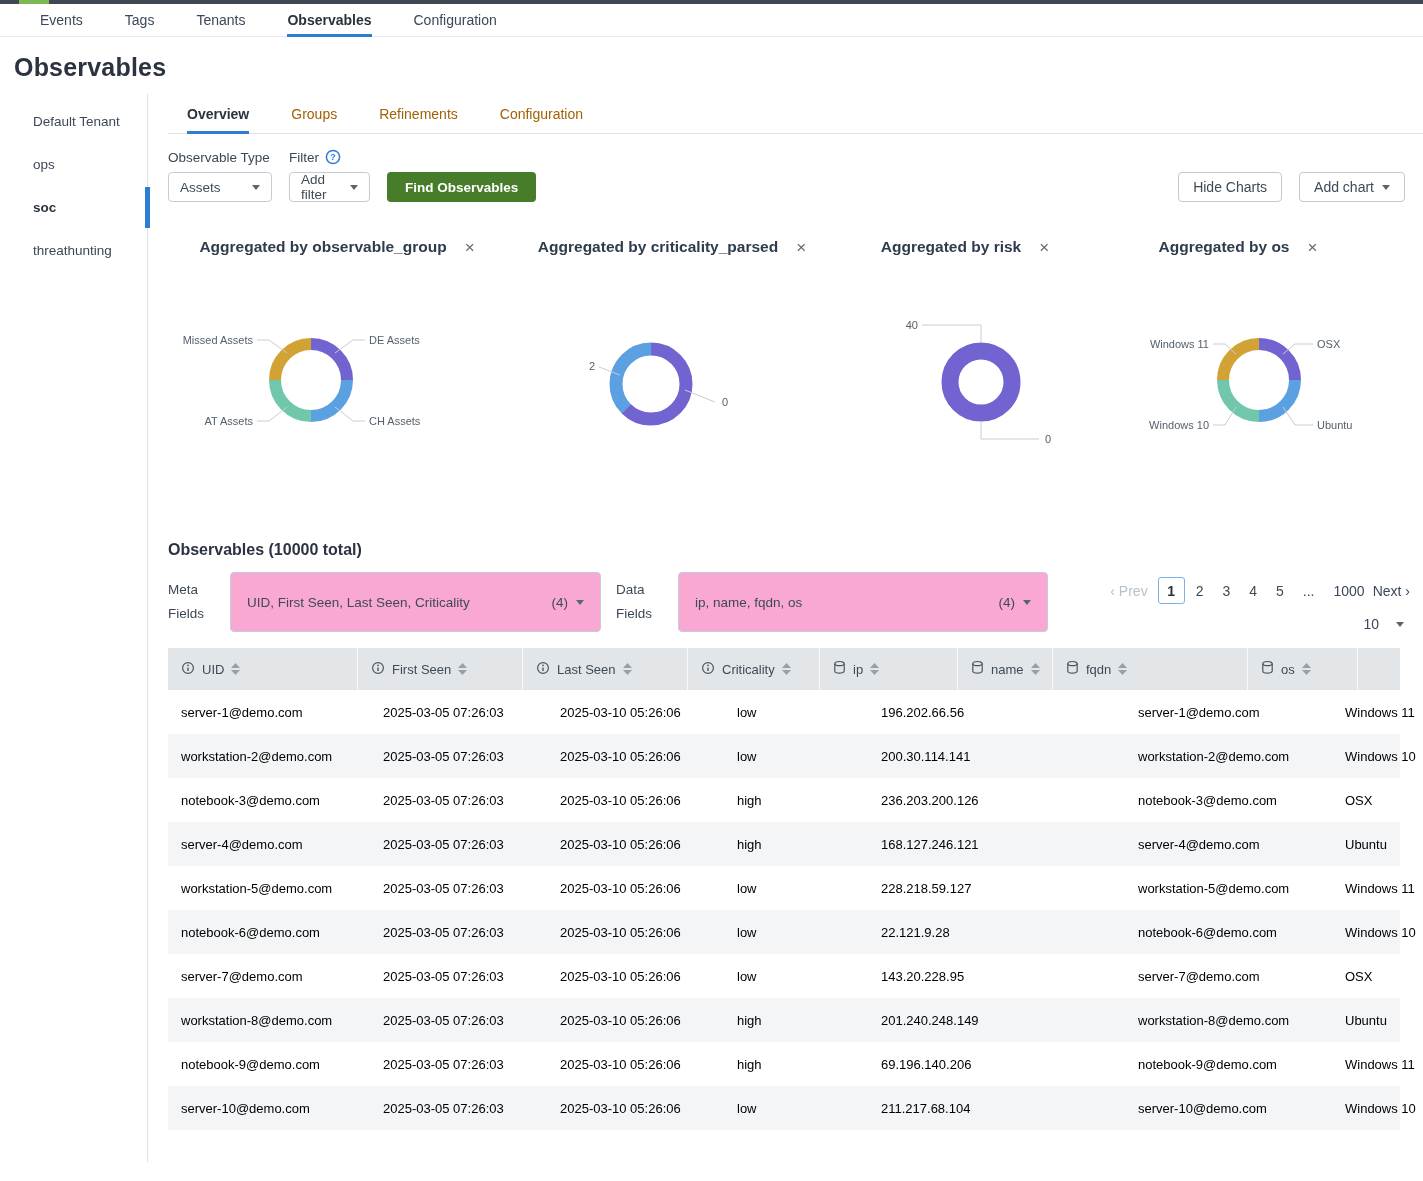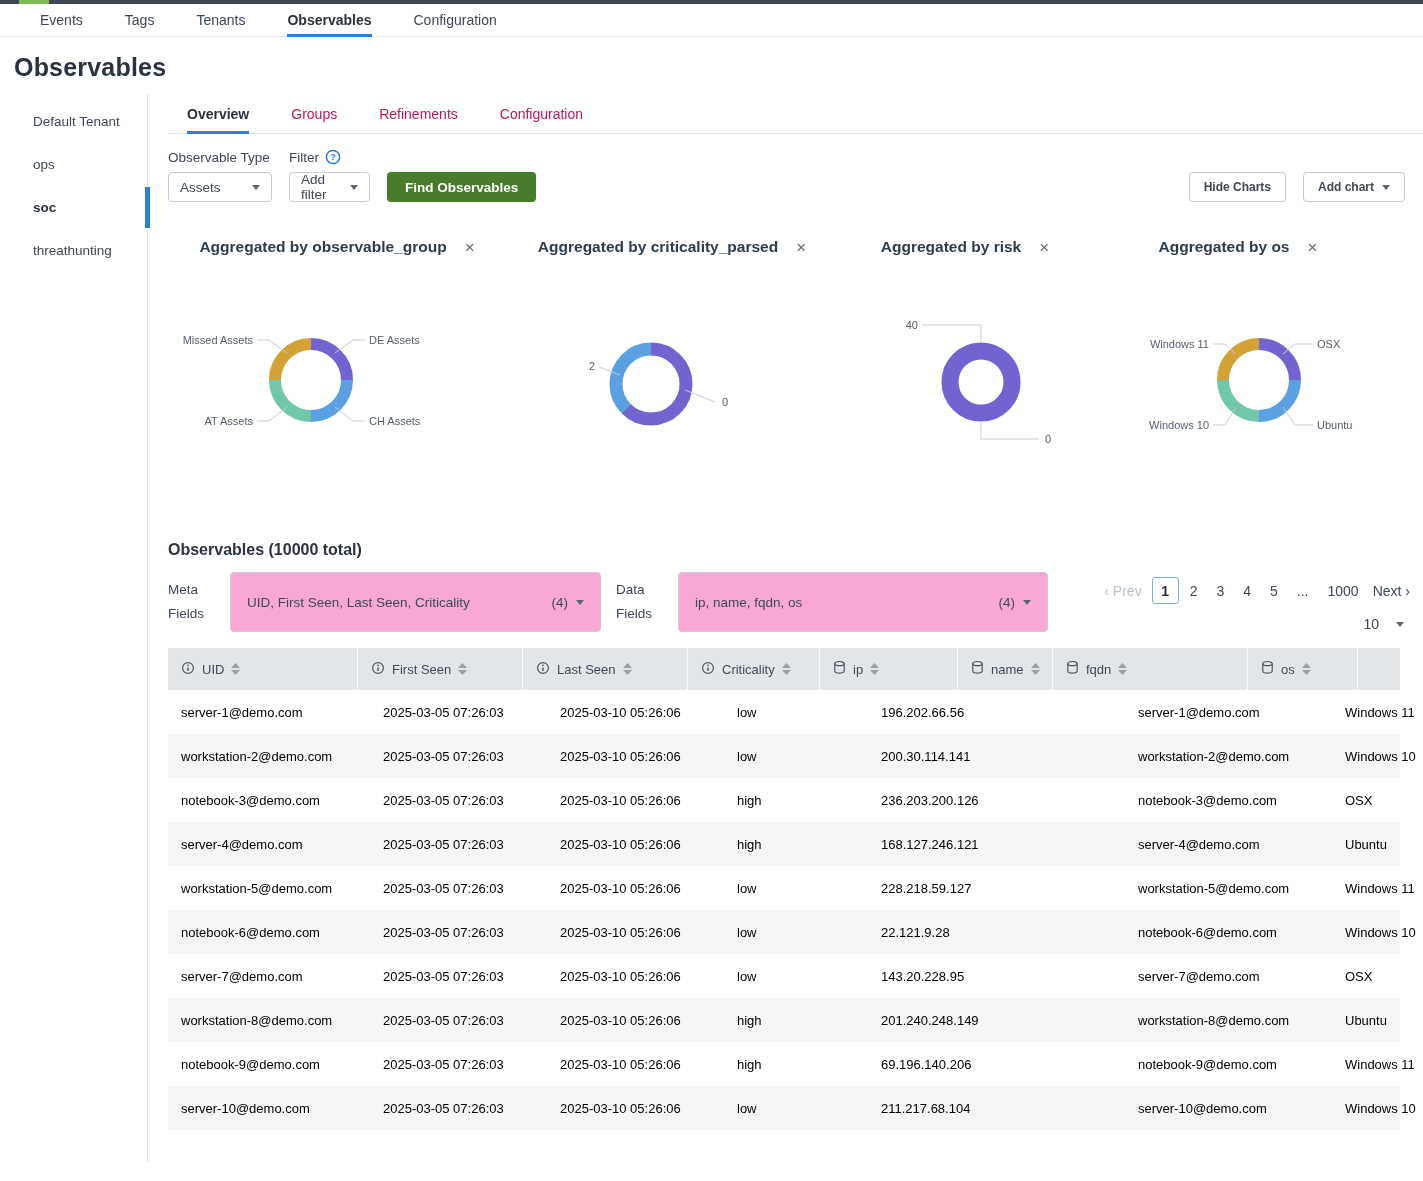--- a/index.html
+++ b/index.html
@@ -21,33 +21,33 @@
   .layout { display:flex; align-items:stretch; }
   .sidebar { width:148px; flex:none; border-right:1px solid #dde1e5; padding-top:6px; min-height:1068px; }
   .side-item { padding:13px 4px 13px 33px; font-size:13.5px; color:#3c4858; position:relative; cursor:pointer; line-height:17px; }
   .side-item.active { font-weight:700; color:#2b3340; }
   .side-item.active::after { content:""; position:absolute; right:-3px; top:1px; bottom:1px; width:5px; background:var(--accent); }
 
   .main { flex:1; padding-left:20px; position:relative; }
 
   
   .tabs { display:flex; padding-left:19px; border-bottom:1px solid #e0e4e8; margin-top:12px; }
-  .tab { font-size:14px; margin-right:42px; padding-bottom:11px; position:relative; cursor:pointer; color:#be185d; }
+  .tab { font-size:14px; margin-right:42px; padding-bottom:11px; position:relative; cursor:pointer; color:#a16207; }
   .tab.active { font-weight:700; color:#29323c; }
   .tab.active::after { content:""; position:absolute; left:0; right:0; bottom:-1px; height:3px; background:var(--accent); }
 
   .desc { font-size:13.5px; line-height:1.6; max-width:665px; margin:14px 0 0 0; color:#3c4858; }
 
   
   .controls { display:flex; align-items:flex-end; margin-top:15px; padding-right:18px; }
   .ctl-group { margin-right:17px; }
   .ctl-label { font-size:13.5px; margin-bottom:7px; display:flex; align-items:center; gap:6px; }
   .select-btn { height:30px; border:1px solid #c6ccd2; border-radius:4px; background:#fff; display:flex; align-items:center; justify-content:space-between; padding:0 11px; font-size:13.5px; color:#3e4a56; cursor:pointer; gap:14px; }
   .caret { width:0; height:0; border-left:4px solid transparent; border-right:4px solid transparent; border-top:5px solid #5a6570; }
-  .btn { height:30px; border:1px solid #c2c9cf; border-radius:4px; background:#fff; font-size:12px; font-weight:700; color:#3e4a56; padding:0 14px; display:flex; align-items:center; gap:8px; cursor:pointer; font-family:inherit; }
+  .btn { height:30px; border:1px solid #c2c9cf; border-radius:4px; background:#fff; font-size:14px; font-weight:400; color:#3e4a56; padding:0 14px; display:flex; align-items:center; gap:8px; cursor:pointer; font-family:inherit; }
   .btn-green { height:30px; border:none; border-radius:4px; background:var(--green); color:#fff; font-weight:700; font-size:13.5px; padding:0 18px; cursor:pointer; font-family:inherit; }
   .spacer { flex:1; }
   .controls .btn + .btn { margin-left:17px; }
 
   
   .charts { position:relative; height:295px; margin-top:14px; }
   .chart { position:absolute; top:16px; height:100%; }
   .chart-title-row { display:flex; align-items:center; justify-content:center; gap:18px; font-size:15.5px; font-weight:700; color:#2e3c4c; padding-top:6px; }
   .chart-close { font-size:17px; font-weight:400; color:#5f6a76; cursor:pointer; line-height:1; }
   .chart svg { position:absolute; overflow:visible; }
@@ -58,21 +58,21 @@
   .obs-heading { font-size:16px; font-weight:700; color:#2b3340; margin-top:30px; }
   .fields-row { display:flex; align-items:center; margin-top:12px; padding-right:13px; }
   .field-label { width:62px; font-size:13.5px; line-height:1.8; flex:none; }
   .field-select { width:371px; height:60px; border:1px solid #c6ccd2; border-radius:4px; display:flex; align-items:center; justify-content:space-between; padding:0 16px; font-size:13.5px; color:#3e4a56; cursor:pointer; background:#f9a8d4; }
   .field-select .count-wrap { display:flex; align-items:center; gap:8px; }
   .gap30 { width:15px; flex:none; }
 
   .pagination-wrap { margin-left:auto; align-self:flex-start; padding-top:5px; }
   .pager { display:flex; align-items:center; font-size:14px; color:#3c4858; justify-content:flex-end; }
   .pg-prev { color:#b9c1c9; margin-right:10px; cursor:default; }
-  .pg-next { margin-left:6px; cursor:pointer; }
+  .pg-next { cursor:pointer; }
   .pg-page { padding:4px 8px; cursor:pointer; }
   .pg-page.active { border:1px solid #7fb0e3; border-radius:3px; font-weight:700; color:#2b3340; width:27px; height:27px; display:flex; align-items:center; justify-content:center; padding:0; }
   .page-size { display:flex; align-items:center; justify-content:flex-end; gap:17px; margin-top:12px; padding-right:6px; font-size:14px; cursor:pointer; }
 
   .obs-table { margin-top:16px; width:1232px; }
   .t-header, .t-row { display:grid; grid-template-columns:190px 165px 165px 132px 138px 95px 195px 110px 42px; }
   .t-header { background:#e3e6e9; height:42px; }
   .th { display:flex; align-items:center; gap:7px; padding-left:13px; font-size:13px; color:#3e4a56; border-right:1px solid rgba(255,255,255,.75); height:100%; cursor:pointer; }
   .th:last-child { border-right:none; }
   .th-icon { display:flex; align-items:center; }

